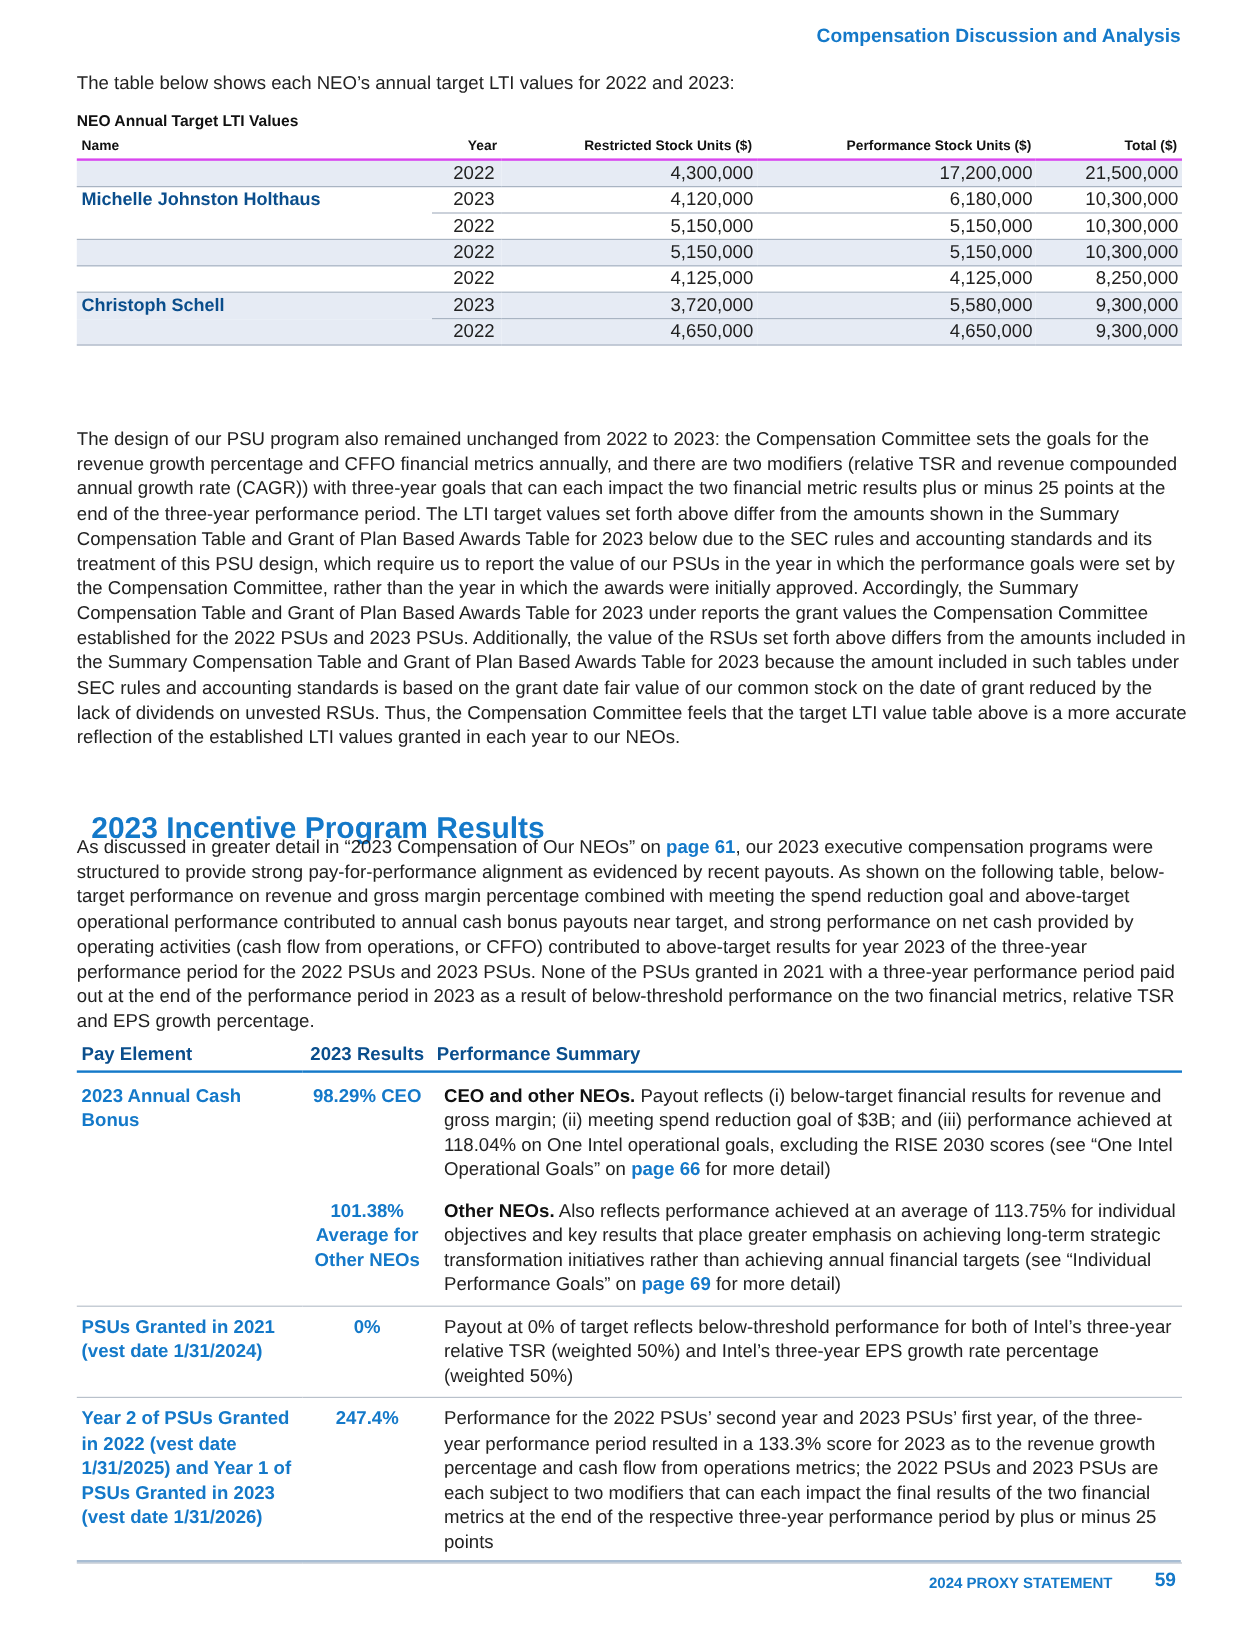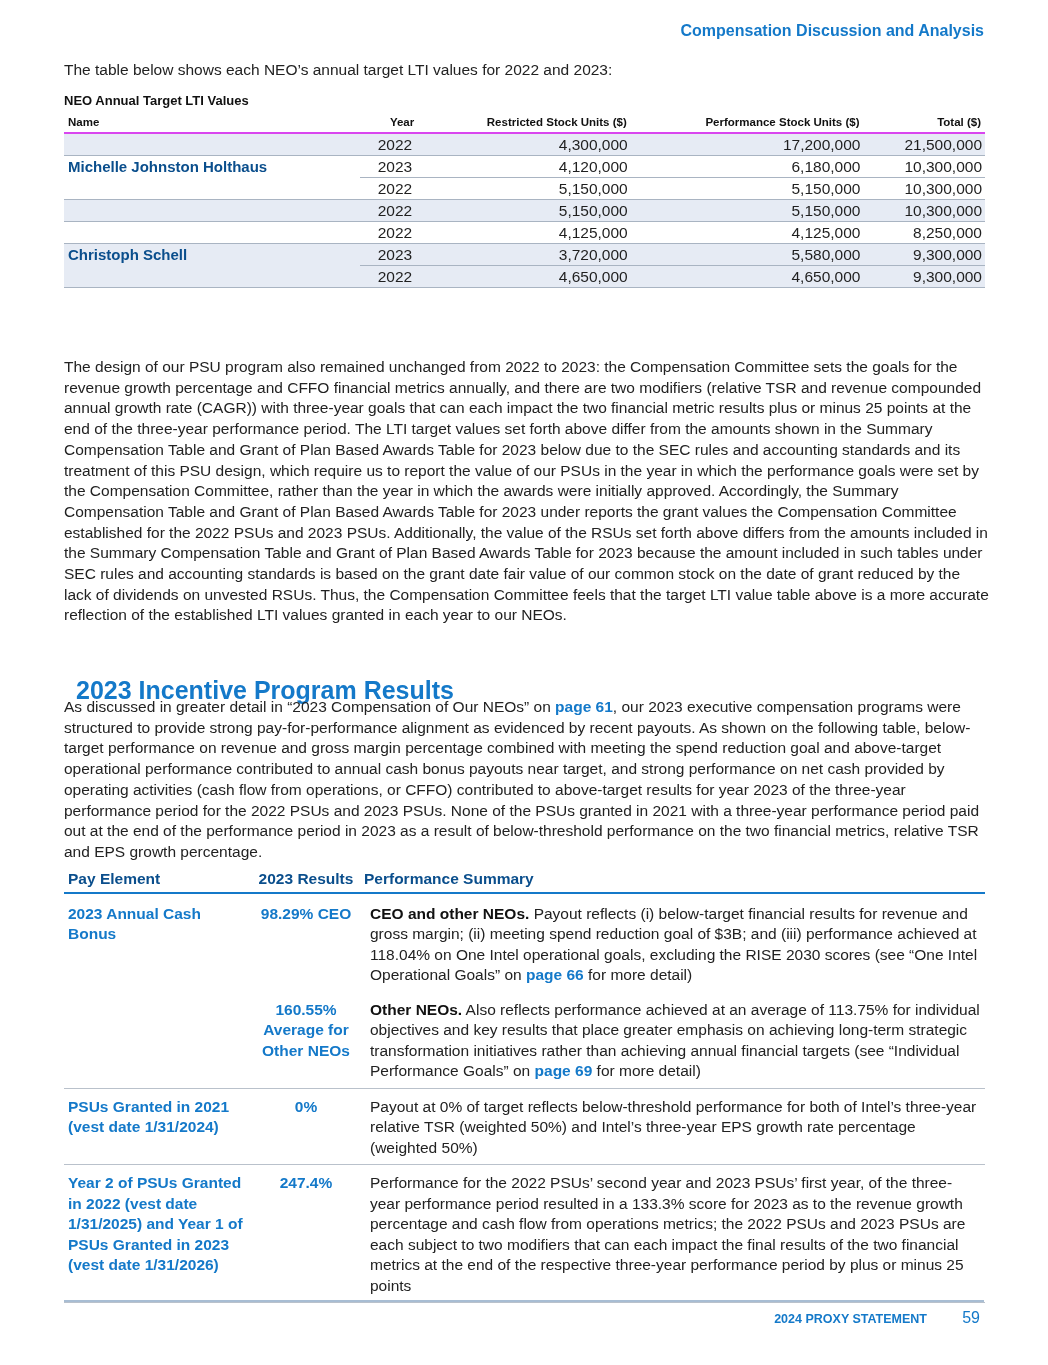--- a/index.html
+++ b/index.html
@@ -28,21 +28,21 @@
   table.results th.res { text-align: center; }
   table.results td { vertical-align: top; padding: 8px 4px 6px 4px; }
   table.results td.elem { color: #1479c9; font-weight: bold; width: 180px; }
   table.results td.res { color: #1479c9; font-weight: bold; text-align: center; width: 100px; }
   table.results td.sum { color: #222; padding-left: 10px; }
   table.results tr.row-sep td { border-bottom: 1px solid #b9c1cb; }
   table.results td b { color: #111; }
 
   .footer-rule { position: absolute; top: 1300px; left: 64px; width: 920px; height: 2px; background: #a8bdd3; }
   .footer-label { position: absolute; top: 1312px; right: 121px; font-size: 12.5px; font-weight: bold; color: #1479c9; }
-  .footer-page { position: absolute; top: 1309px; right: 68px; font-size: 16px; font-weight: normal; color: #1479c9; }
+  .footer-page { position: absolute; top: 1309px; right: 68px; font-size: 16px; font-weight: bold; color: #1479c9; }
 </style>
 </head>
 <body>
 
 <div class="section-header">Compensation Discussion and Analysis</div>
 <div class="intro">The table below shows each NEO’s annual target LTI values for 2022 and 2023:</div>
 <div class="table-title">NEO Annual Target LTI Values</div>
 
 <table class="lti">
   <thead>
@@ -122,21 +122,21 @@
     </tr>
   </thead>
   <tbody>
     <tr>
       <td class="elem" style="padding-top:10px;"><span>2023 Annual Cash Bonus</span></td>
       <td class="res" style="padding-top:10px;"><span>98.29% CEO</span></td>
       <td class="sum" style="padding-top:10px;"><b>CEO and other NEOs.</b><span> Payout reflects (i) below-target financial results for revenue and gross margin; (ii) meeting spend reduction goal of $3B; and (iii) performance achieved at 118.04% on One Intel operational goals, excluding the RISE 2030 scores (see “One Intel Operational Goals” on </span><span class="link">page 66</span><span> for more detail)</span></td>
     </tr>
     <tr class="row-sep">
       <td class="elem"></td>
-      <td class="res"><span>160.55% Average for Other NEOs</span></td>
+      <td class="res"><span>101.38% Average for Other NEOs</span></td>
       <td class="sum"><b>Other NEOs.</b><span> Also reflects performance achieved at an average of 113.75% for individual objectives and key results that place greater emphasis on achieving long-term strategic transformation initiatives rather than achieving annual financial targets (see “Individual Performance Goals” on </span><span class="link">page 69</span><span> for more detail)</span></td>
     </tr>
     <tr class="row-sep">
       <td class="elem"><span>PSUs Granted in 2021 (vest date 1/31/2024)</span></td>
       <td class="res"><span>0%</span></td>
       <td class="sum">Payout at 0% of target reflects below-threshold performance for both of Intel’s three-year relative TSR (weighted 50%) and Intel’s three-year EPS growth rate percentage (weighted 50%)</td>
     </tr>
     <tr class="row-sep">
       <td class="elem"><span>Year 2 of PSUs Granted in 2022 (vest date 1/31/2025) and Year 1 of PSUs Granted in 2023 (vest date 1/31/2026)</span></td>
       <td class="res"><span>247.4%</span></td>

